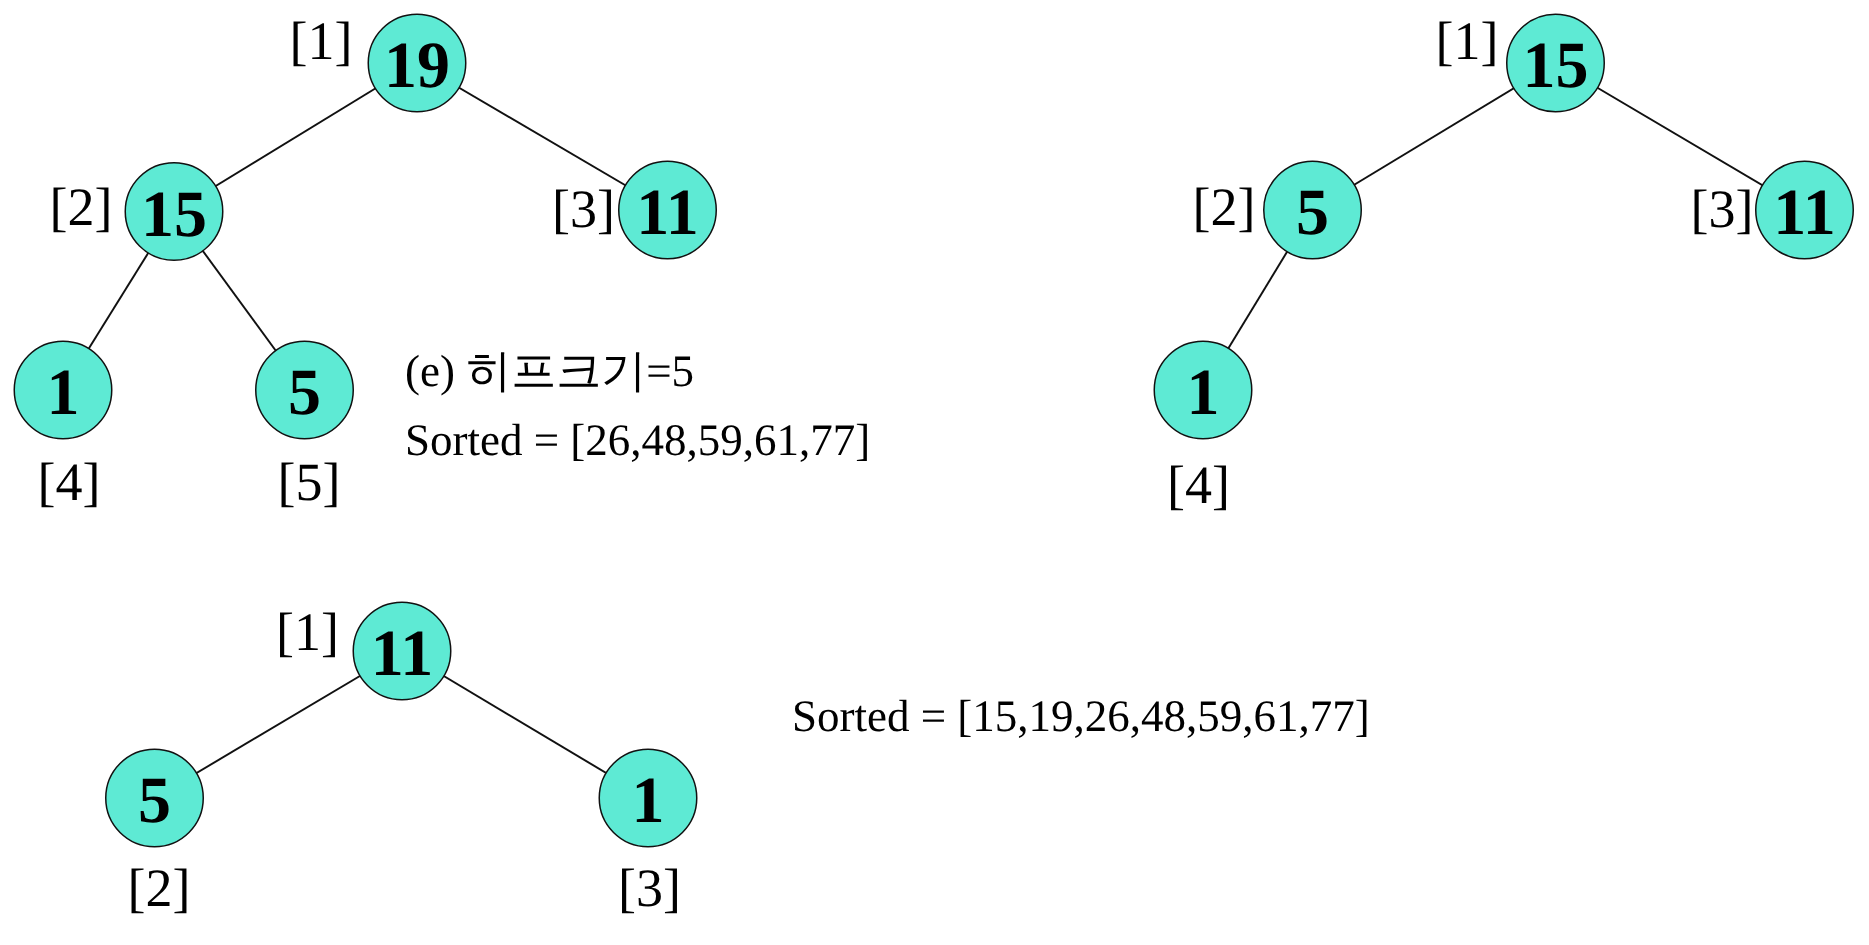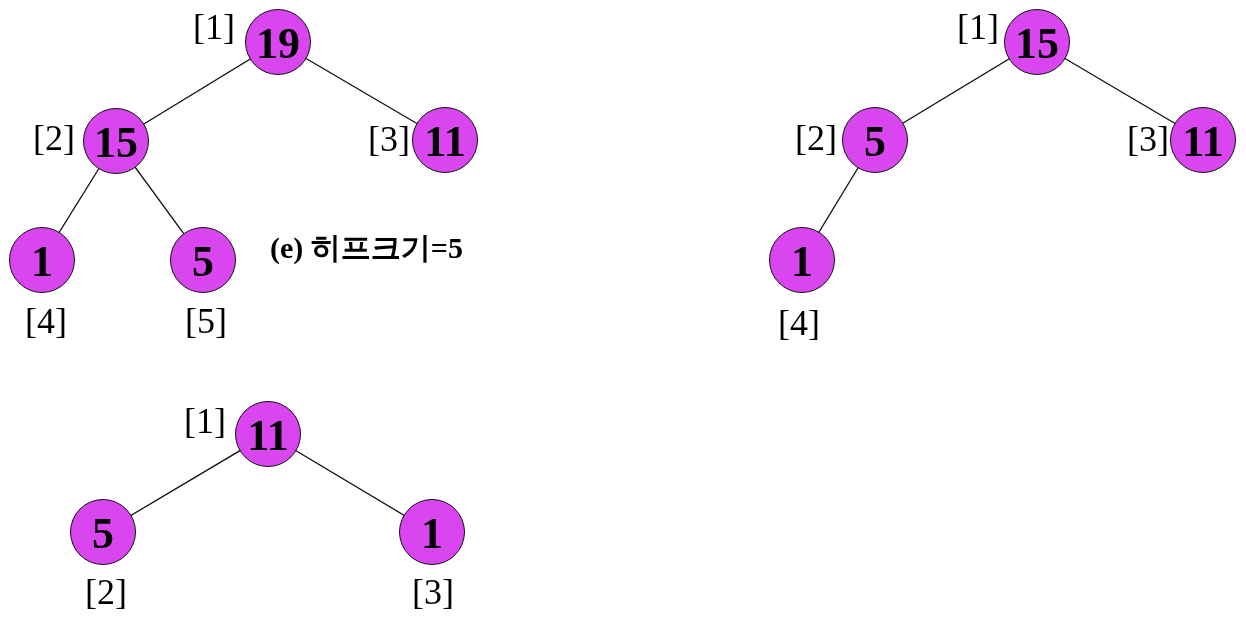--- a/index.html
+++ b/index.html
@@ -34,21 +34,21 @@
     width: 100%;
     height: 100%;
     pointer-events: none;
   }
   .node {
     position: absolute;
     width: 66px;
     height: 66px;
     border: 1.4px solid #111111;
     border-radius: 50%;
-    background: #d946ef;
+    background: #5eead4;
     box-sizing: border-box;
     display: flex;
     align-items: center;
     justify-content: center;
   }
   .node .val {
     font-size: 44px;
     font-weight: bold;
     line-height: 1;
     padding-top: 4px;
@@ -57,21 +57,20 @@
     position: absolute;
     font-size: 36px;
     line-height: 1;
     white-space: nowrap;
   }
   .caption {
     position: absolute;
     font-size: 30px;
     line-height: 46px;
     white-space: nowrap;
-    font-weight: bold;
   }
 </style>
 </head>
 <body>
 
 <div class="canvas">
 
   <svg class="edges" width="1246" height="630" viewBox="0 0 1246 630">
 
     <line x1="278" y1="42" x2="116" y2="141"></line>
@@ -105,20 +104,21 @@
       </div>
 
     <div class="idx" style="left:193px; top:9px">[1]</div>
     <div class="idx" style="left:33px;  top:120px">[2]</div>
     <div class="idx" style="left:368px; top:121px">[3]</div>
     <div class="idx" style="left:25px;  top:303px">[4]</div>
     <div class="idx" style="left:185px; top:303px">[5]</div>
 
     <div class="caption" style="left:270px; top:225px">
       <div>(e) 히프크기=5</div>
+      <div>Sorted = [26,48,59,61,77]</div>
     </div>
   </div>
 
   <div class="tree">
     <div class="node" style="left:1004px; top:9px">
         <span class="val">15</span>
       </div>
     <div class="node" style="left:842px;  top:107px">
         <span class="val">5</span>
       </div>
@@ -147,16 +147,17 @@
       </div>
     <div class="node" style="left:399px; top:499px">
         <span class="val">1</span>
       </div>
 
     <div class="idx" style="left:184px; top:403px">[1]</div>
     <div class="idx" style="left:85px;  top:574px">[2]</div>
     <div class="idx" style="left:412px; top:574px">[3]</div>
 
     <div class="caption" style="left:528px; top:455px">
+      <div>Sorted = [15,19,26,48,59,61,77]</div>
     </div>
   </div>
 
 </div>
 
 </body></html>

